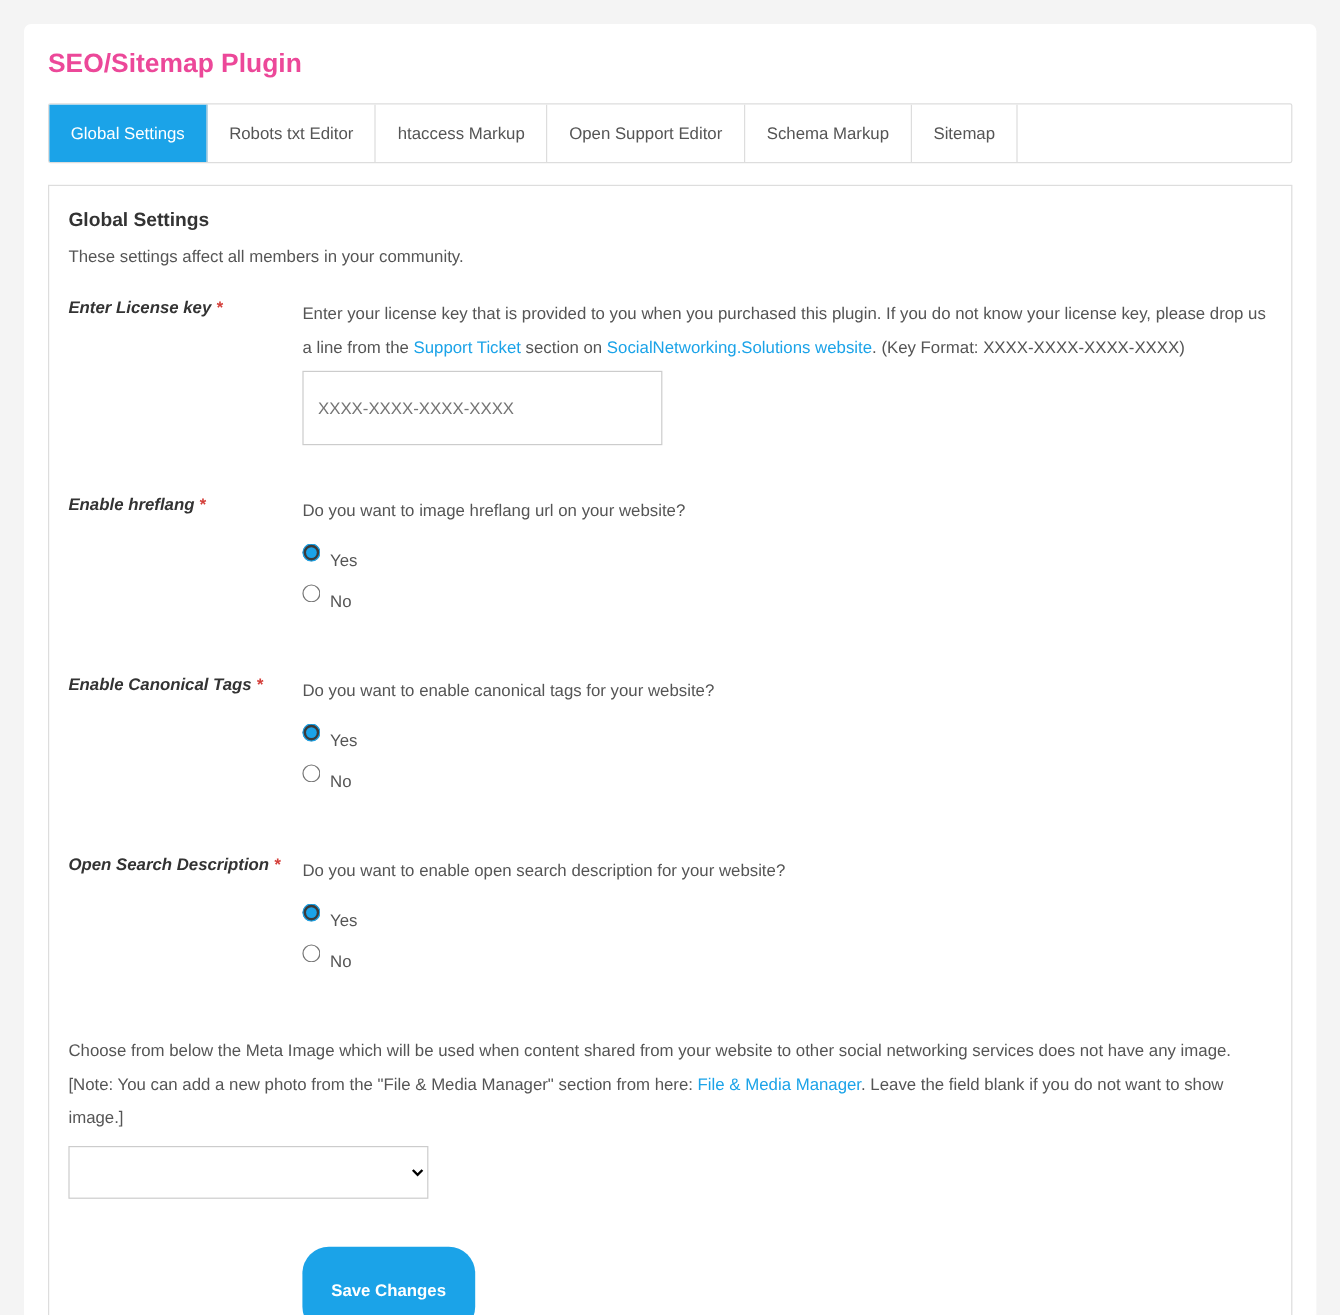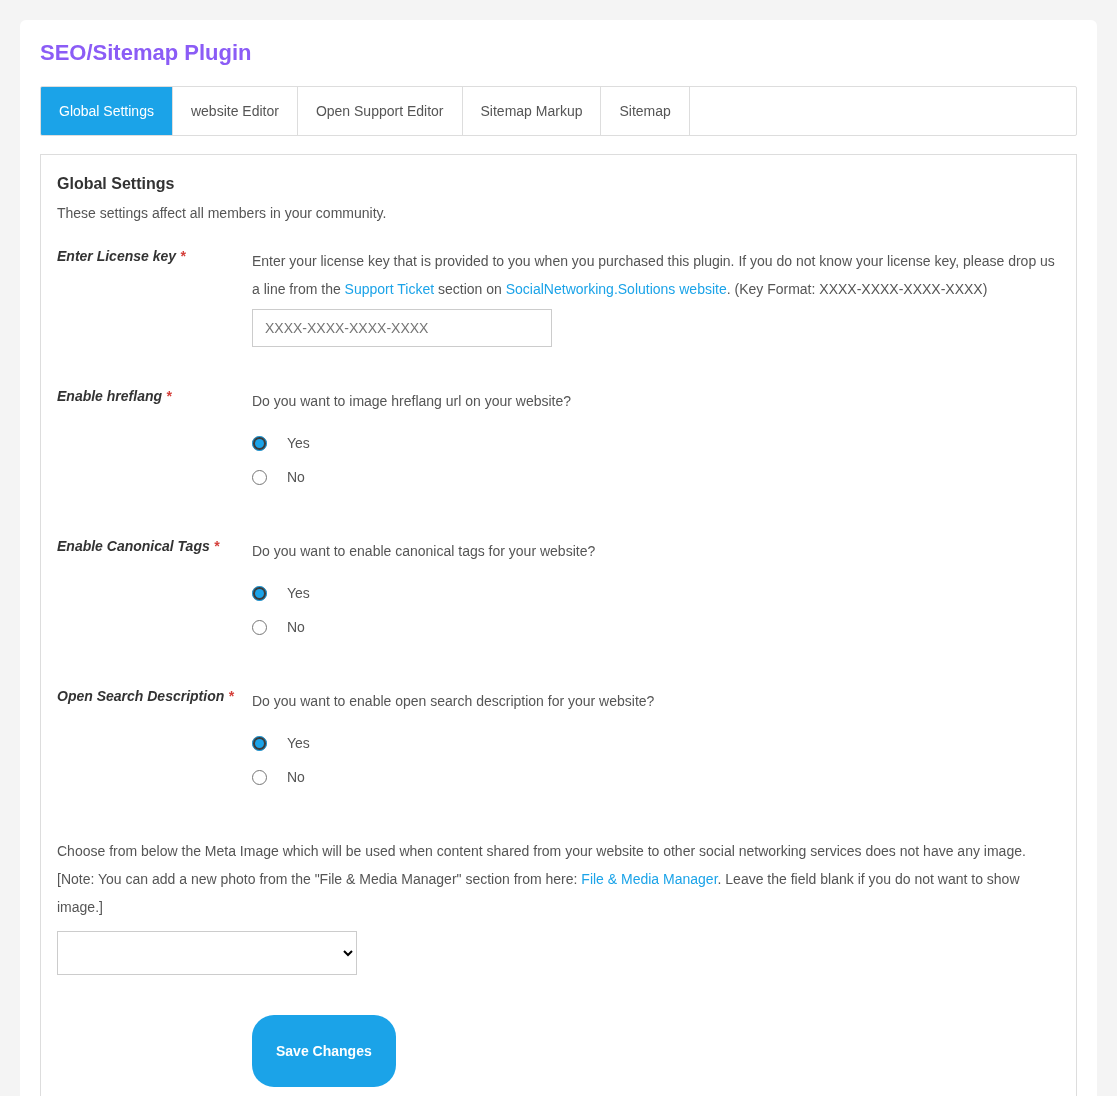--- a/index.html
+++ b/index.html
@@ -16,21 +16,21 @@
     }
     .container {
       background: #fff;
       border-radius: 6px;
       padding: 20px;
       max-width: 1077px;
     }
     .page-title {
       font-size: 22px;
       font-weight: bold;
-      color: #8b5cf6;
+      color: #ec4899;
       margin-bottom: 20px;
     }
     .tabs {
       display: flex;
       border: 1px solid #ddd;
       border-radius: 2px;
       overflow: hidden;
     }
     .tab {
       padding: 16px 18px;
@@ -85,34 +85,33 @@
       color: #555;
       font-size: 14px;
       line-height: 2;
     }
     .form-content a {
       color: #1ba3e8;
       text-decoration: none;
     }
     .text-input {
       border: 1px solid #ccc;
-      padding: 10px 12px;
+      padding: 22px 12px;
       width: 300px;
       font-size: 14px;
       font-family: inherit;
       margin-top: 6px;
     }
     .radio-group {
       margin-top: 14px;
     }
     .radio-item {
       display: flex;
-      align-items: center;
+      align-items: flex-start;
       margin-bottom: 6px;
-      gap: 12px;
     }
     .radio-item input[type="radio"] {
       margin-right: 8px;
       accent-color: #1ba3e8;
       width: 15px;
       height: 15px;
     }
     .radio-item label {
       color: #555;
       cursor: pointer;
@@ -148,23 +147,24 @@
     }
   </style>
 </head>
 <body>
 
 <div class="container">
   <h1 class="page-title">SEO/Sitemap Plugin</h1>
 
   <div class="tabs">
     <div class="tab active">Global Settings</div>
-    <div class="tab">website Editor</div>
+    <div class="tab">Robots txt Editor</div>
+    <div class="tab">htaccess Markup</div>
     <div class="tab">Open Support Editor</div>
-    <div class="tab">Sitemap Markup</div>
+    <div class="tab">Schema Markup</div>
     <div class="tab">Sitemap</div>
     <div class="tab"></div>
   </div>
 
   <div class="panel">
     <div class="panel-title">Global Settings</div>
     <div class="panel-subtitle">These settings affect all members in your community.</div>
 
     <div class="form-row">
       <div class="form-label">

